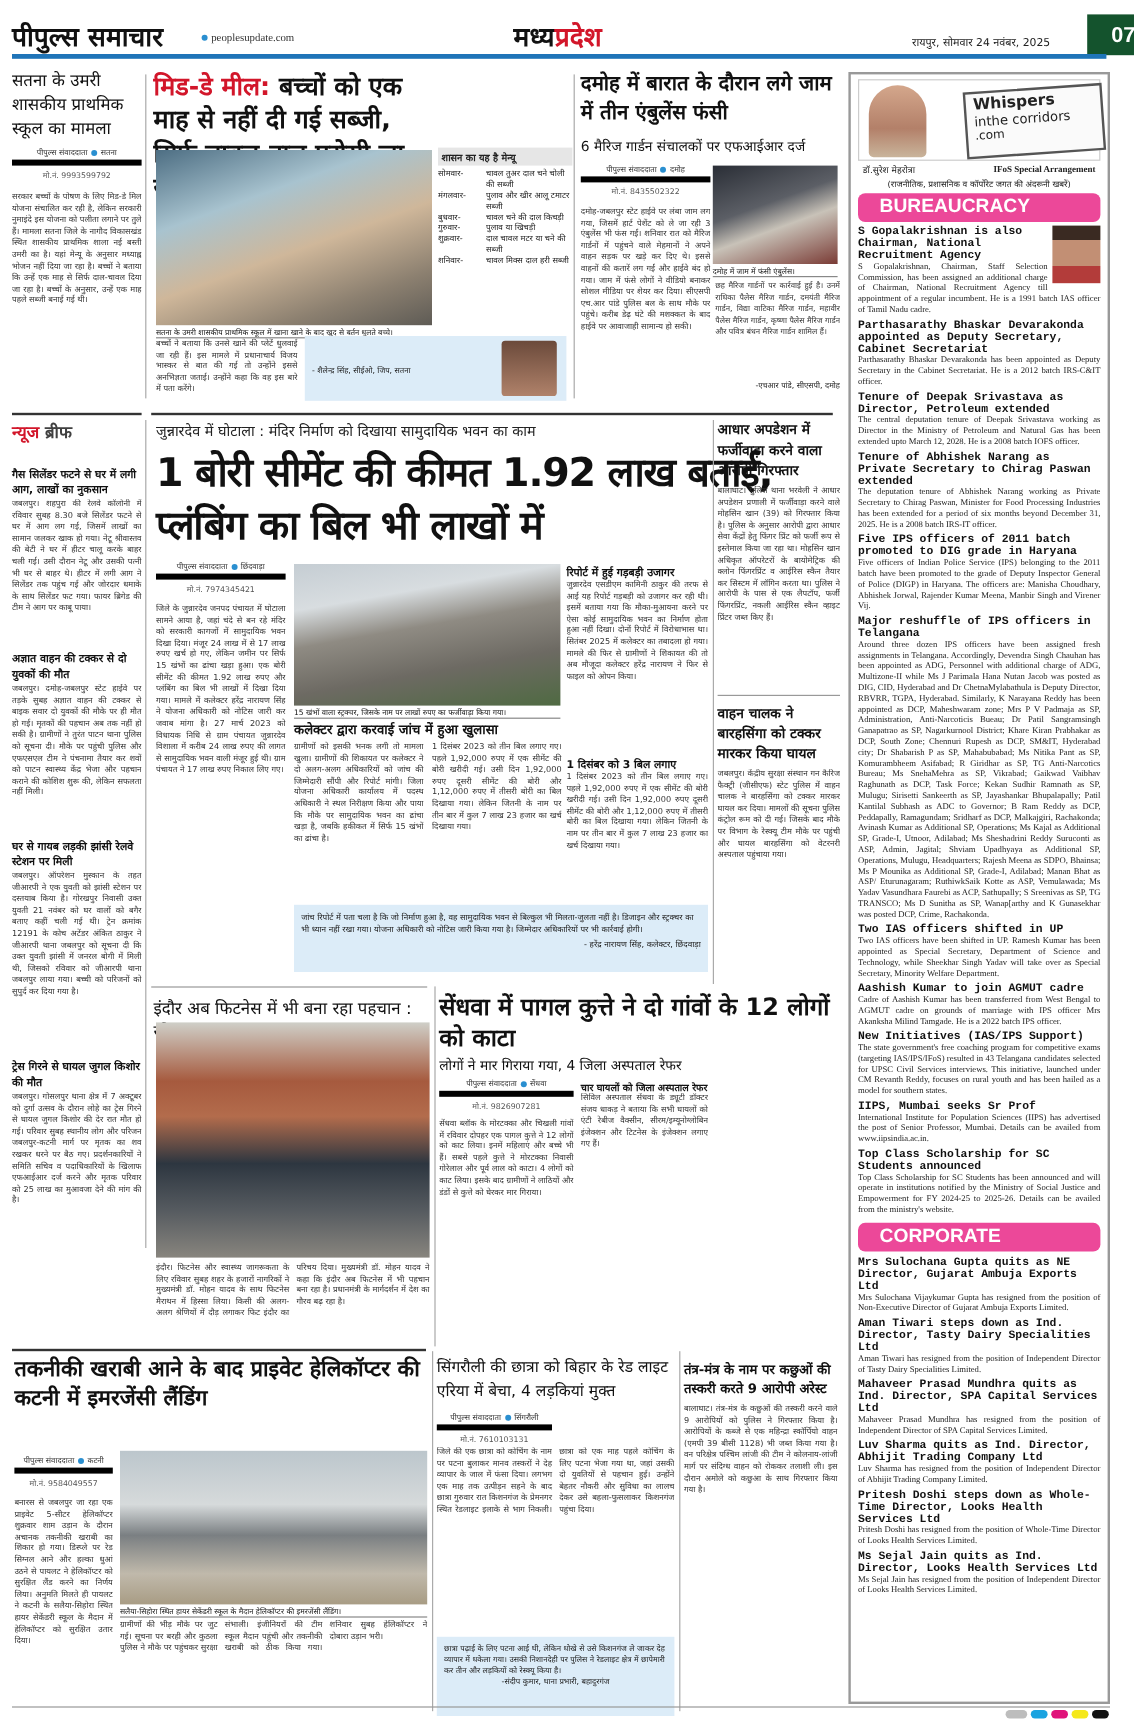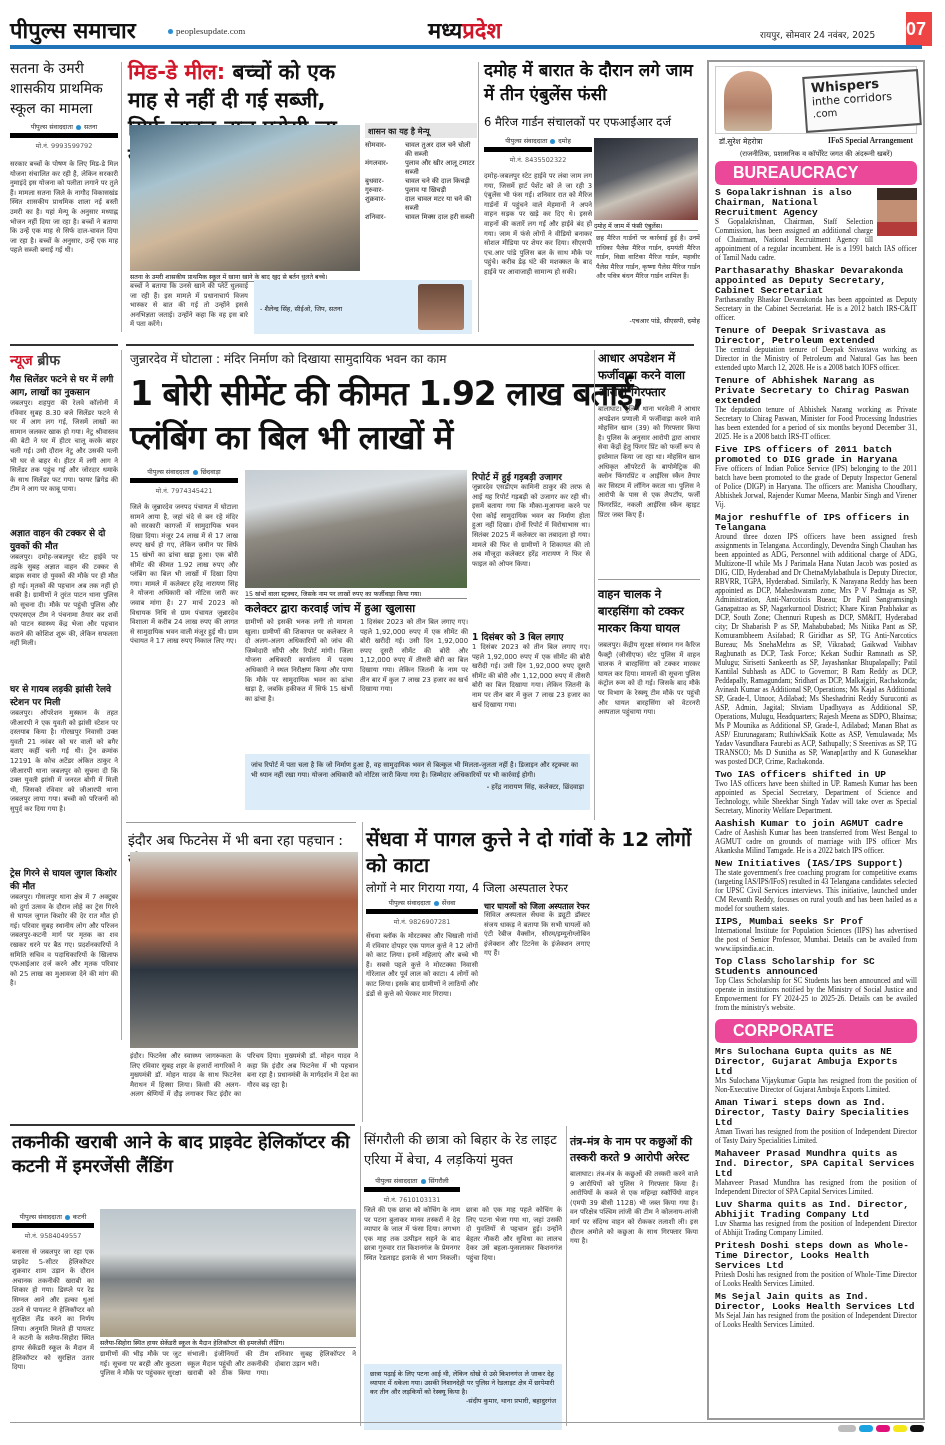--- a/index.html
+++ b/index.html
@@ -5,21 +5,21 @@
 *{box-sizing:border-box;margin:0;padding:0}
 body{width:945px;height:1445px;background:#fff;font-family:"DejaVu Sans",sans-serif;color:#222;position:relative;overflow:hidden}
 .abs{position:absolute}
 .masthead{left:10px;top:8px;width:922px;height:40px}
 .logo{left:0;top:6px;font-size:22px;font-weight:bold;color:#111;font-family:"DejaVu Serif",serif}
 .site{left:158px;top:18px;font-size:9px;color:#333;font-family:"Liberation Serif",serif}
 .site:before{content:"";display:inline-block;width:5px;height:5px;border-radius:50%;background:#2a8fd0;margin-right:3px;vertical-align:middle}
 .section{left:418px;top:6px;font-size:22px;font-weight:bold;font-family:"DejaVu Serif",serif}
 .section .a{color:#111}.section .b{color:#d2162a}
 .dateline{left:750px;top:20px;font-size:9px;color:#222}
-.pageno{left:896px;top:4px;width:26px;height:34px;background:#ef4444;color:#fff;font-size:18px;font-weight:bold;text-align:left;line-height:34px;font-family:"Liberation Sans",sans-serif}
+.pageno{left:896px;top:4px;width:40px;height:34px;background:#14532d;color:#fff;font-size:18px;font-weight:bold;text-align:right;line-height:34px;font-family:"Liberation Sans",sans-serif}
 .rule{left:10px;top:45px;width:912px;height:4px;background:#1f74b8}
 .txt{font-size:6.8px;line-height:9.6px;color:#333;text-align:justify;font-family:"DejaVu Sans",sans-serif}
 .hd{font-weight:bold;color:#111;font-family:"DejaVu Sans",sans-serif}
 .byline{font-size:6.5px;text-align:center;color:#333;border-bottom:5px solid #000000;padding-bottom:2px}
 .byline:after{content:""}
 .mob{font-size:6.5px;text-align:center;color:#555;margin-top:3px}
 .dot{display:inline-block;width:5px;height:5px;border-radius:50%;background:#2a8fd0;margin:0 3px;vertical-align:middle}
 .photo{background:linear-gradient(135deg,#8a8578,#b5ae9c 40%,#6f6b62);}
 .caption{font-size:6.3px;color:#111;border-bottom:1px solid #888}
 .quote{background:#dcecf8;font-size:7px;line-height:10px;color:#222;padding:6px}
@@ -97,21 +97,21 @@
   <div class="txt" style="margin-top:8px;height:178px;overflow:hidden">दमोह-जबलपुर स्टेट हाईवे पर लंबा जाम लग गया, जिसमें हार्ट पेशेंट को ले जा रही 3 एंबुलेंस भी फंस गईं। शनिवार रात को मैरिज गार्डनों में पहुंचने वाले मेहमानों ने अपने वाहन सड़क पर खड़े कर दिए थे। इससे वाहनों की कतारें लग गईं और हाईवे बंद हो गया। जाम में फंसे लोगों ने वीडियो बनाकर सोशल मीडिया पर शेयर कर दिया। सीएसपी एच.आर पांडे पुलिस बल के साथ मौके पर पहुंचे। करीब डेढ़ घंटे की मशक्कत के बाद हाईवे पर आवाजाही सामान्य हो सकी।</div>
 </div>
 <div class="abs photo" style="left:594px;top:138px;width:104px;height:82px;background:linear-gradient(160deg,#2a2e36,#5c5f66 40%,#c8c2b8 60%,#7a3b35)"></div>
 <div class="abs caption" style="left:594px;top:221px;width:104px">दमोह में जाम में फंसी एंबुलेंस।</div>
 <div class="abs txt" style="left:596px;top:234px;width:104px;height:70px;overflow:hidden;font-size:6.5px">छह मैरिज गार्डनों पर कार्रवाई हुई है। उनमें राधिका पैलेस मैरिज गार्डन, दमयंती मैरिज गार्डन, विद्या वाटिका मैरिज गार्डन, महावीर पैलेस मैरिज गार्डन, कृष्णा पैलेस मैरिज गार्डन और पवित्र बंधन मैरिज गार्डन शामिल हैं।</div>
 <div class="abs" style="left:596px;top:316px;width:104px;font-size:6.5px;text-align:right">-एचआर पांडे, सीएसपी, दमोह</div>
 
 <div class="abs" style="left:10px;top:344px;width:108px;height:2px;background:#333"></div>
 <div class="abs" style="left:10px;top:350px;width:108px">
   <div style="font-size:14px;font-weight:bold"><span style="color:#d2162a">न्यूज</span> <span style="color:#404040">ब्रीफ</span></div>
-  <div class="hd" style="font-size:9px;line-height:13px;margin-top:4px">गैस सिलेंडर फटने से घर में लगी आग, लाखों का नुकसान</div>
+  <div class="hd" style="font-size:9px;line-height:13px;margin-top:21px">गैस सिलेंडर फटने से घर में लगी आग, लाखों का नुकसान</div>
   <div class="txt" style="height:122px;overflow:hidden">जबलपुर। शहपुरा की रेलवे कॉलोनी में रविवार सुबह 8.30 बजे सिलेंडर फटने से घर में आग लग गई, जिसमें लाखों का सामान जलकर खाक हो गया। नेटू श्रीवास्तव की बेटी ने घर में हीटर चालू करके बाहर चली गई। उसी दौरान नेटू और उसकी पत्नी भी घर से बाहर थे। हीटर में लगी आग ने सिलेंडर तक पहुंच गई और जोरदार धमाके के साथ सिलेंडर फट गया। फायर ब्रिगेड की टीम ने आग पर काबू पाया।</div>
   <div class="hd" style="font-size:9px;line-height:13px;margin-top:6px">अज्ञात वाहन की टक्कर से दो युवकों की मौत</div>
   <div class="txt" style="height:124px;overflow:hidden">जबलपुर। दमोह-जबलपुर स्टेट हाईवे पर तड़के सुबह अज्ञात वाहन की टक्कर से बाइक सवार दो युवकों की मौके पर ही मौत हो गई। मृतकों की पहचान अब तक नहीं हो सकी है। ग्रामीणों ने तुरंत पाटन थाना पुलिस को सूचना दी। मौके पर पहुंची पुलिस और एफएसएल टीम ने पंचनामा तैयार कर शवों को पाटन स्वास्थ्य केंद्र भेजा और पहचान कराने की कोशिश शुरू की, लेकिन सफलता नहीं मिली।</div>
   <div class="hd" style="font-size:9px;line-height:13px;margin-top:6px">घर से गायब लड़की झांसी रेलवे स्टेशन पर मिली</div>
   <div class="txt" style="height:152px;overflow:hidden">जबलपुर। ऑपरेशन मुस्कान के तहत जीआरपी ने एक युवती को झांसी स्टेशन पर दस्तयाब किया है। गोरखपुर निवासी उक्त युवती 21 नवंबर को घर वालों को बगैर बताए कहीं चली गई थी। ट्रेन क्रमांक 12191 के कोच अटेंडर अंकित ठाकुर ने जीआरपी थाना जबलपुर को सूचना दी कि उक्त युवती झांसी में जनरल बोगी में मिली थी, जिसको रविवार को जीआरपी थाना जबलपुर लाया गया। बच्ची को परिजनों को सुपुर्द कर दिया गया है।</div>
   <div class="hd" style="font-size:9px;line-height:13px;margin-top:6px">ट्रेस गिरने से घायल जुगल किशोर की मौत</div>
   <div class="txt" style="height:140px;overflow:hidden">जबलपुर। गोसलपुर थाना क्षेत्र में 7 अक्टूबर को दुर्गा उत्सव के दौरान लोहे का ट्रेस गिरने से घायल जुगल किशोर की देर रात मौत हो गई। परिवार सुबह स्थानीय लोग और परिजन जबलपुर-कटनी मार्ग पर मृतक का शव रखकर धरने पर बैठ गए। प्रदर्शनकारियों ने समिति सचिव व पदाधिकारियों के खिलाफ एफआईआर दर्ज करने और मृतक परिवार को 25 लाख का मुआवजा देने की मांग की है।</div>
 </div>
 <div class="abs vrule" style="left:121px;top:350px;height:690px"></div>
 
@@ -181,21 +181,21 @@
 
 <div class="abs vrule" style="left:360px;top:1126px;height:300px"></div>
 <div class="abs" style="left:364px;top:1130px;width:200px;font-size:13px;line-height:20px;color:#111">सिंगरौली की छात्रा को बिहार के रेड लाइट एरिया में बेचा, 4 लड़कियां मुक्त</div>
 <div class="abs" style="left:364px;top:1176px;width:96px">
   <div class="byline"><span>पीपुल्स संवाददाता</span><span class="dot"></span><span>सिंगरौली</span></div>
   <div class="mob">मो.नं. 7610103131</div>
 </div>
 <div class="abs txt" style="left:364px;top:1206px;width:198px;height:154px;overflow:hidden;column-count:2;column-gap:6px">जिले की एक छात्रा को कोचिंग के नाम पर पटना बुलाकर मानव तस्करों ने देह व्यापार के जाल में फंसा दिया। लगभग एक माह तक उत्पीड़न सहने के बाद छात्रा गुरुवार रात किशनगंज के प्रेमनगर स्थित रेडलाइट इलाके से भाग निकली। छात्रा को एक माह पहले कोचिंग के लिए पटना भेजा गया था, जहां उसकी दो युवतियों से पहचान हुई। उन्होंने बेहतर नौकरी और सुविधा का लालच देकर उसे बहला-फुसलाकर किशनगंज पहुंचा दिया।</div>
 <div class="abs quote" style="left:364px;top:1364px;width:198px;height:66px;overflow:hidden;font-size:6.5px;line-height:9px">
   <div>छात्रा पढ़ाई के लिए पटना आई थी, लेकिन धोखे से उसे किशनगंज ले जाकर देह व्यापार में धकेला गया। उसकी निशानदेही पर पुलिस ने रेडलाइट क्षेत्र में छापेमारी कर तीन और लड़कियों को रेस्क्यू किया है।</div>
-  <div style="text-align:right">-संदीप कुमार, थाना प्रभारी, बहादुरगंज</div>
+  <div style="text-align:center">-संदीप कुमार, थाना प्रभारी, बहादुरगंज</div>
 </div>
 
 <div class="abs vrule" style="left:566px;top:1126px;height:300px"></div>
 <div class="abs" style="left:570px;top:1134px;width:128px">
   <div class="hd" style="font-size:11px;line-height:16px">तंत्र-मंत्र के नाम पर कछुओं की तस्करी करते 9 आरोपी अरेस्ट</div>
   <div class="txt" style="height:240px;overflow:hidden;margin-top:4px">बालाघाट। तंत्र-मंत्र के कछुओं की तस्करी करने वाले 9 आरोपियों को पुलिस ने गिरफ्तार किया है। आरोपियों के कब्जे से एक महिन्द्रा स्कॉर्पियो वाहन (एमपी 39 बीसी 1128) भी जब्त किया गया है। वन परिक्षेत्र पश्चिम लांजी की टीम ने कोलनाय-लांजी मार्ग पर संदिग्ध वाहन को रोककर तलाशी ली। इस दौरान अमोले को कछुआ के साथ गिरफ्तार किया गया है।</div>
 </div>
 
 <div class="abs rcol">
   <div style="position:relative;height:68px;border:1px solid #ccc;margin-bottom:2px">

